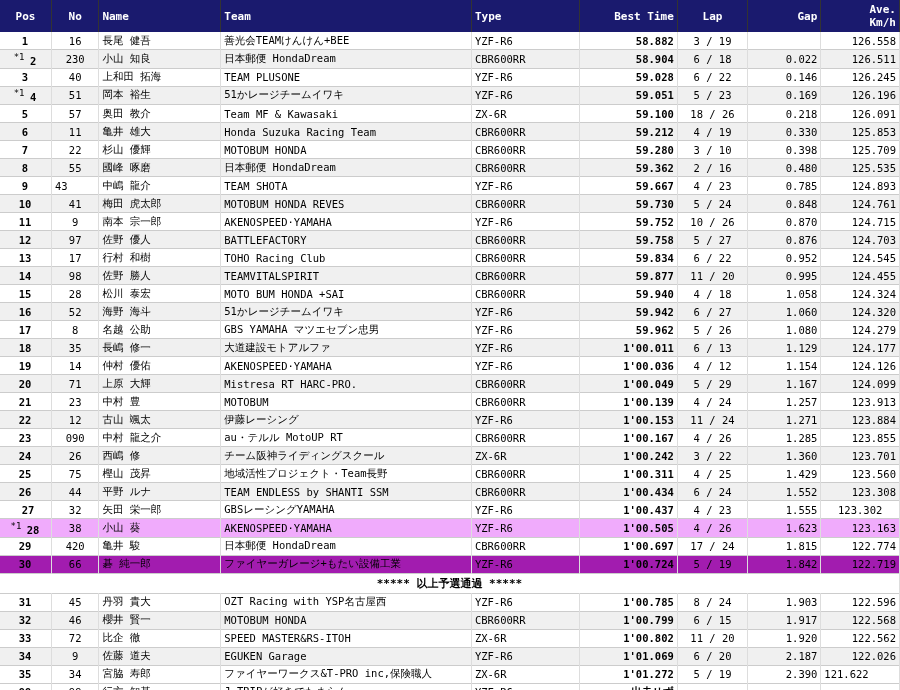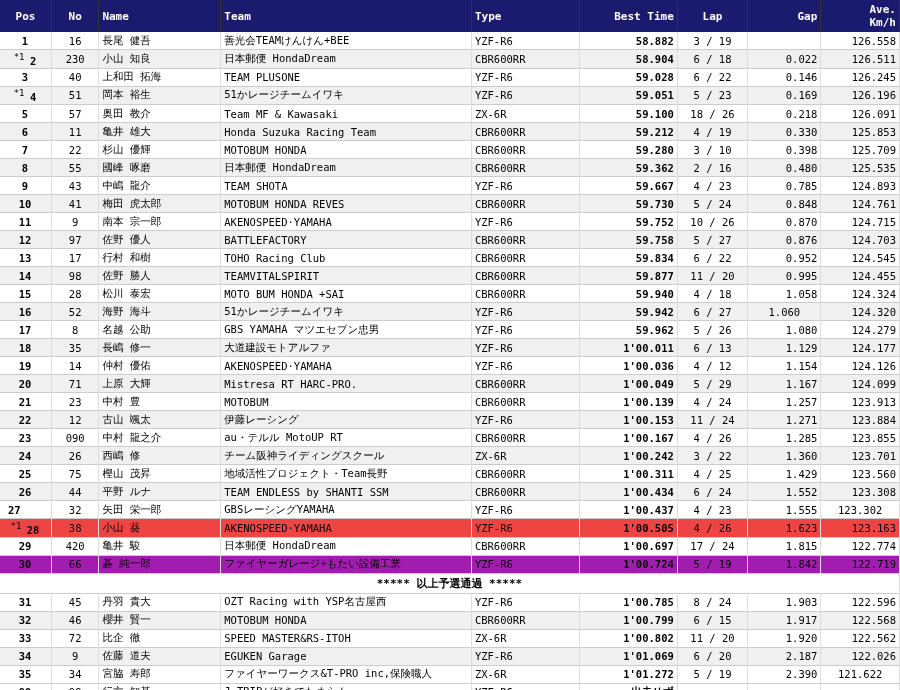--- a/index.html
+++ b/index.html
@@ -170,21 +170,21 @@
           <td>國峰 啄磨</td>
           <td>日本郵便 HondaDream</td>
           <td>CBR600RR</td>
           <td style="text-align: right; font-weight: bold;">59.362</td>
           <td style="text-align: center;">2 / 16</td>
           <td style="text-align: right;">0.480</td>
           <td style="text-align: right;">125.535</td>
         </tr>
         <tr style="background: rgb(255, 255, 255);">
           <td style="text-align: center; padding-left: 2px;"><span style="font-weight: bold;">9</span></td>
-          <td style="text-align: center;">43</td>
+          <td style="">43</td>
           <td>中嶋 龍介</td>
           <td>TEAM SHOTA</td>
           <td>YZF-R6</td>
           <td style="text-align: right; font-weight: bold;">59.667</td>
           <td style="text-align: center;">4 / 23</td>
           <td style="text-align: right;">0.785</td>
           <td style="text-align: right;">124.893</td>
         </tr>
         <tr style="background: rgb(240, 240, 240);">
           <td style="text-align: center; padding-left: 2px;"><span style="font-weight: bold;">10</span></td>
@@ -253,21 +253,21 @@
           <td style="text-align: right;">124.324</td>
         </tr>
         <tr style="background: rgb(240, 240, 240);">
           <td style="text-align: center; padding-left: 2px;"><span style="font-weight: bold;">16</span></td>
           <td style="text-align: center;">52</td>
           <td>海野 海斗</td>
           <td>51かレージチームイワキ</td>
           <td>YZF-R6</td>
           <td style="text-align: right; font-weight: bold;">59.942</td>
           <td style="text-align: center;">6 / 27</td>
-          <td style="text-align: center;">1.060</td>
+          <td style="text-align: right;">1.060</td>
           <td style="text-align: right;">124.320</td>
         </tr>
         <tr style="background: rgb(255, 255, 255);">
           <td style="text-align: center; padding-left: 2px;"><span style="font-weight: bold;">17</span></td>
           <td style="text-align: center;">8</td>
           <td>名越 公助</td>
           <td>GBS YAMAHA マツエセブン忠男</td>
           <td>YZF-R6</td>
           <td style="text-align: right; font-weight: bold;">59.962</td>
           <td style="text-align: center;">5 / 26</td>
@@ -367,31 +367,31 @@
           <td style="text-align: center;">44</td>
           <td>平野 ルナ</td>
           <td>TEAM ENDLESS by SHANTI SSM</td>
           <td>CBR600RR</td>
           <td style="text-align: right; font-weight: bold;">1'00.434</td>
           <td style="text-align: center;">6 / 24</td>
           <td style="text-align: right;">1.552</td>
           <td style="text-align: right;">123.308</td>
         </tr>
         <tr style="background: rgb(255, 255, 255);">
-          <td style="padding-left: 8px;"><span style="font-weight: bold;">27</span></td>
+          <td style="text-align: center; padding-left: 8px;"><span style="font-weight: bold;">27</span></td>
           <td style="text-align: center;">32</td>
           <td>矢田 栄一郎</td>
           <td>GBSレーシングYAMAHA</td>
           <td>YZF-R6</td>
           <td style="text-align: right; font-weight: bold;">1'00.437</td>
           <td style="text-align: center;">4 / 23</td>
           <td style="text-align: right;">1.555</td>
           <td style="text-align: center;">123.302</td>
         </tr>
-        <tr style="background: #ef4444;">
+        <tr style="background: #f0abfc;">
           <td style="text-align: center; padding-left: 2px;"><span style="font-size: 9px; vertical-align: super;">*1 </span><span style="font-weight: bold;">28</span></td>
           <td style="text-align: center;">38</td>
           <td>小山 葵</td>
           <td>AKENOSPEED·YAMAHA</td>
           <td>YZF-R6</td>
           <td style="text-align: right; font-weight: bold;">1'00.505</td>
           <td style="text-align: center;">4 / 26</td>
           <td style="text-align: right;">1.623</td>
           <td style="text-align: right;">123.163</td>
         </tr>
@@ -466,21 +466,21 @@
         </tr>
         <tr style="background: rgb(255, 255, 255);">
           <td style="text-align: center; padding-left: 2px;"><span style="font-weight: bold;">35</span></td>
           <td style="text-align: center;">34</td>
           <td>宮脇 寿郎</td>
           <td>ファイヤーワークス&amp;T-PRO inc,保険職人</td>
           <td>ZX-6R</td>
           <td style="text-align: right; font-weight: bold;">1'01.272</td>
           <td style="text-align: center;">5 / 19</td>
           <td style="text-align: right;">2.390</td>
-          <td style="text-align: center; margin-top: 16px;">121.622</td>
+          <td style="text-align: left; margin-top: 16px;">121.622</td>
         </tr>
         <tr style="background: rgb(255, 255, 255);">
           <td style="text-align: center; padding-left: 2px;"><span style="font-weight: bold;">99</span></td>
           <td style="text-align: center;">99</td>
           <td>行方 知基</td>
           <td>J-TRIPが好きでたまらん。</td>
           <td>YZF-R6</td>
           <td style="text-align: right; font-weight: bold;">出走せず</td>
           <td style="text-align: center;"></td>
           <td style="text-align: right;"></td>

